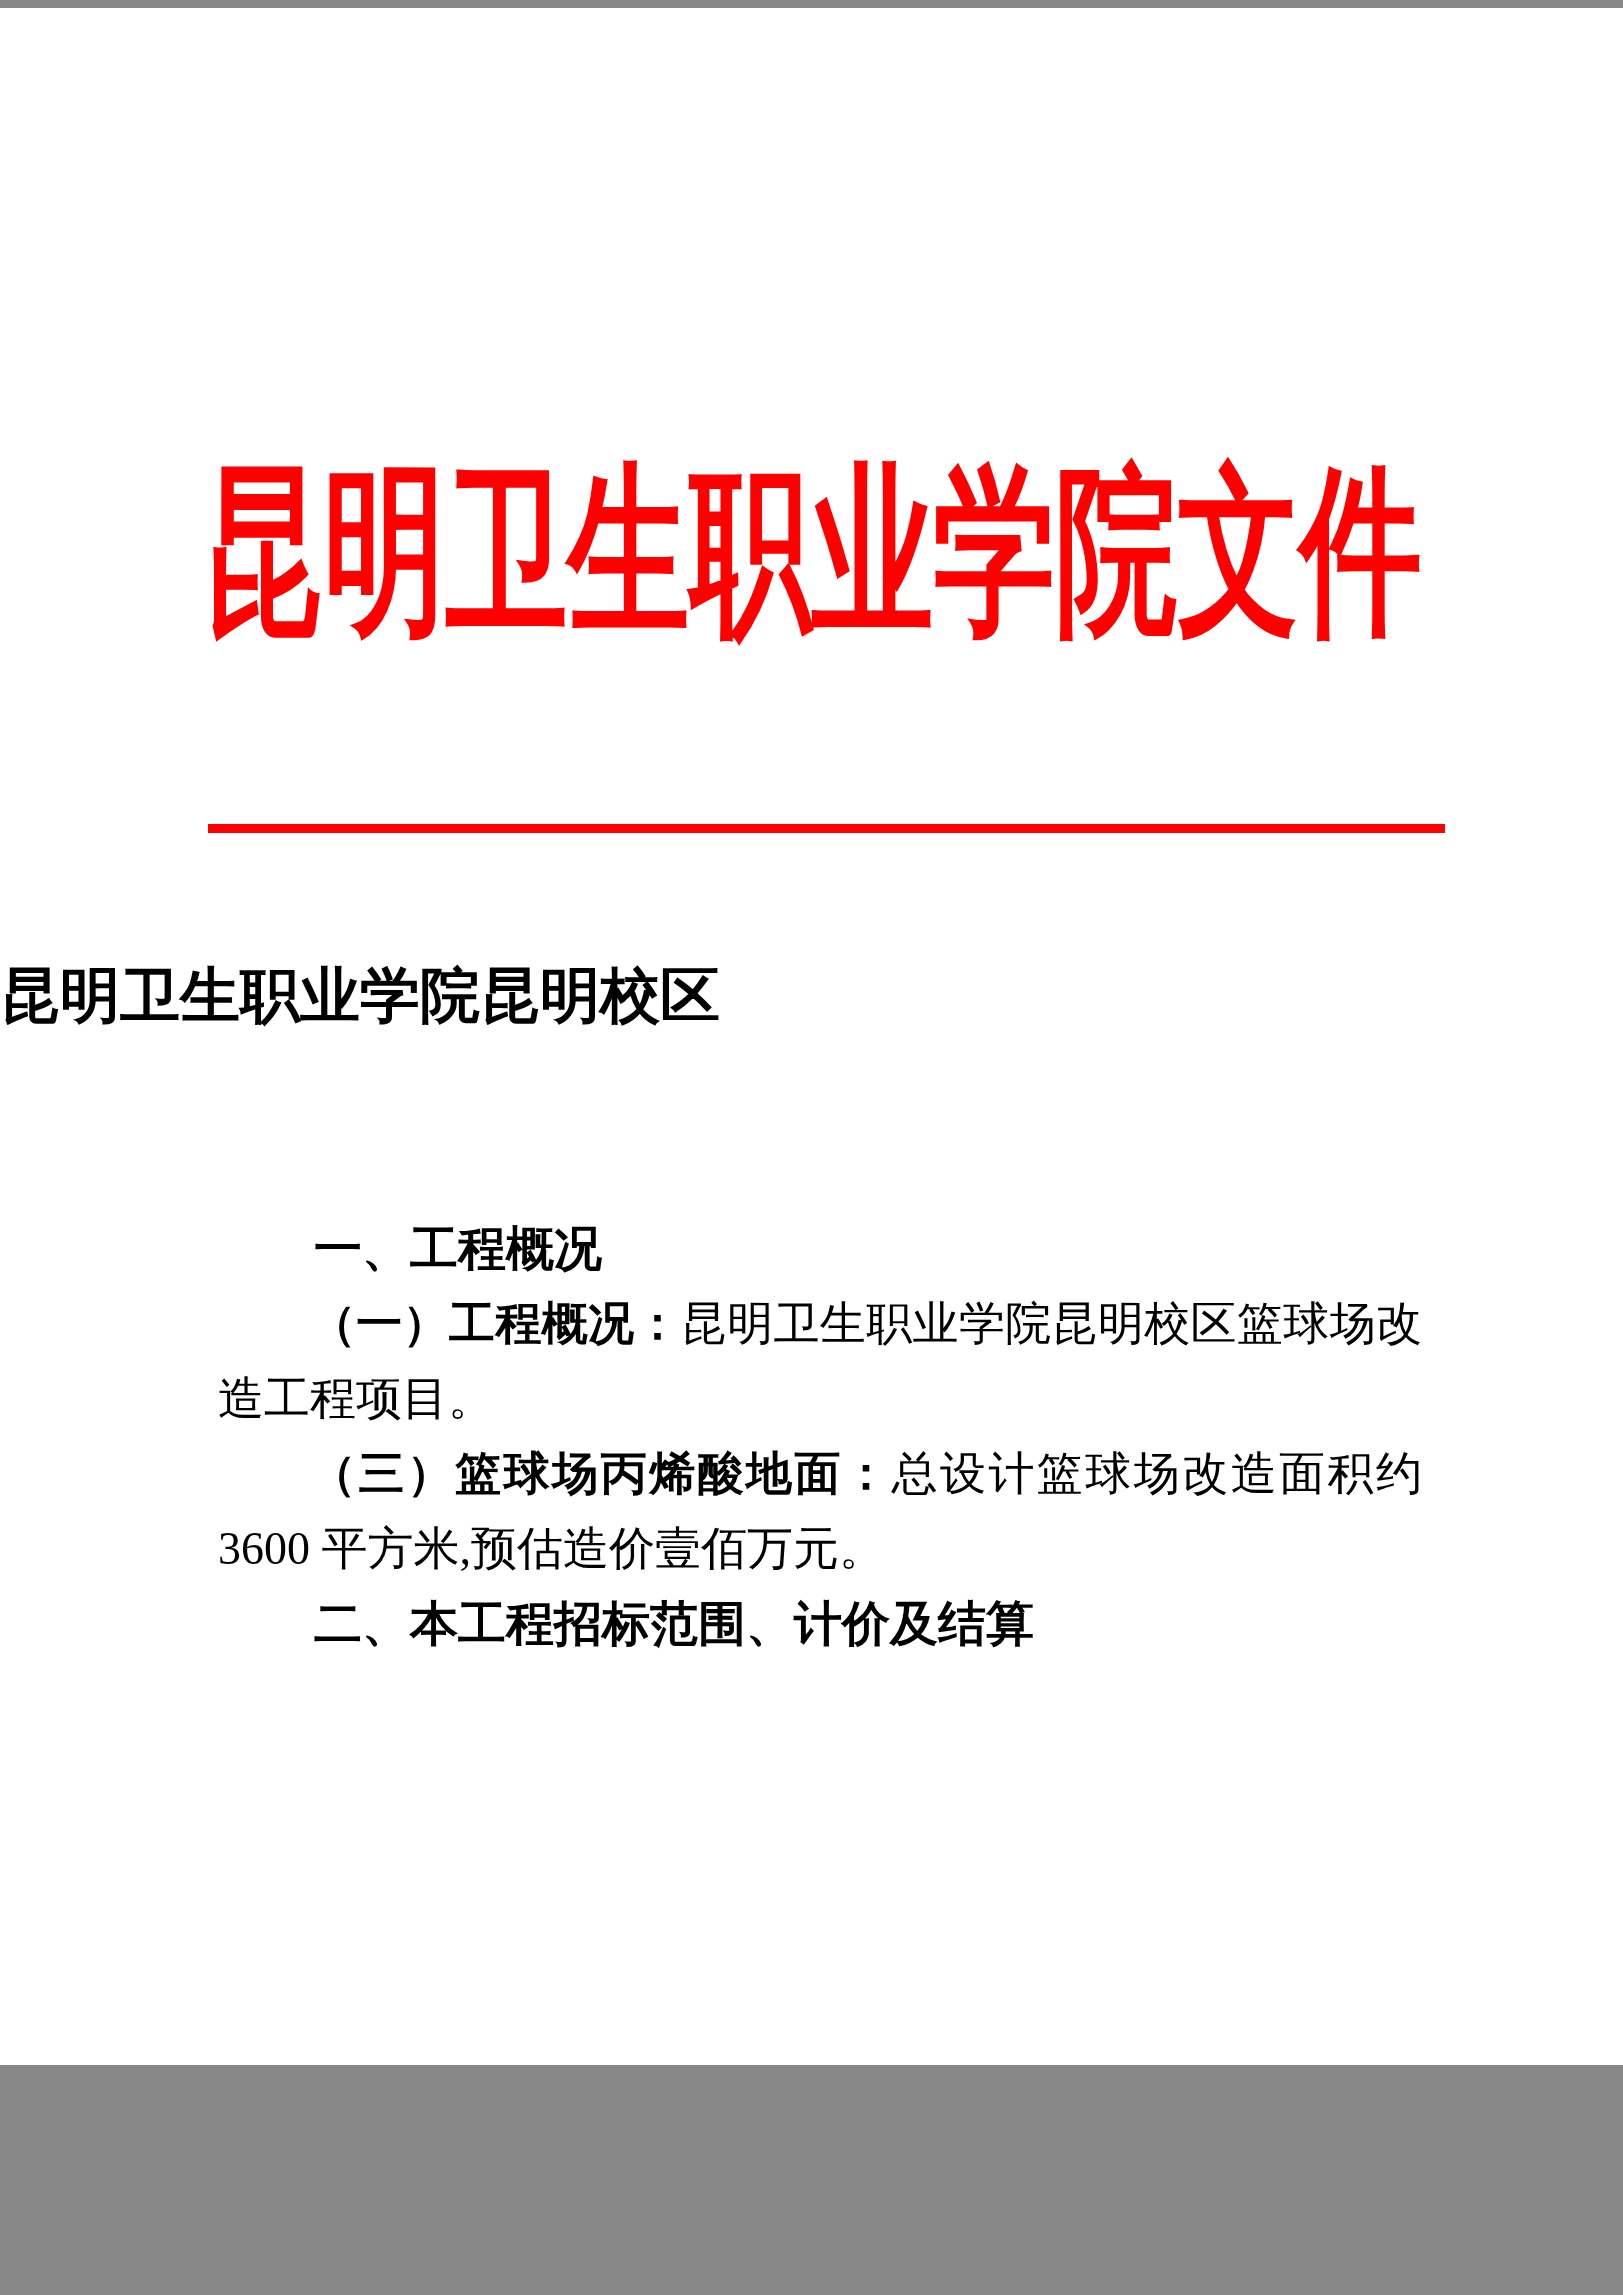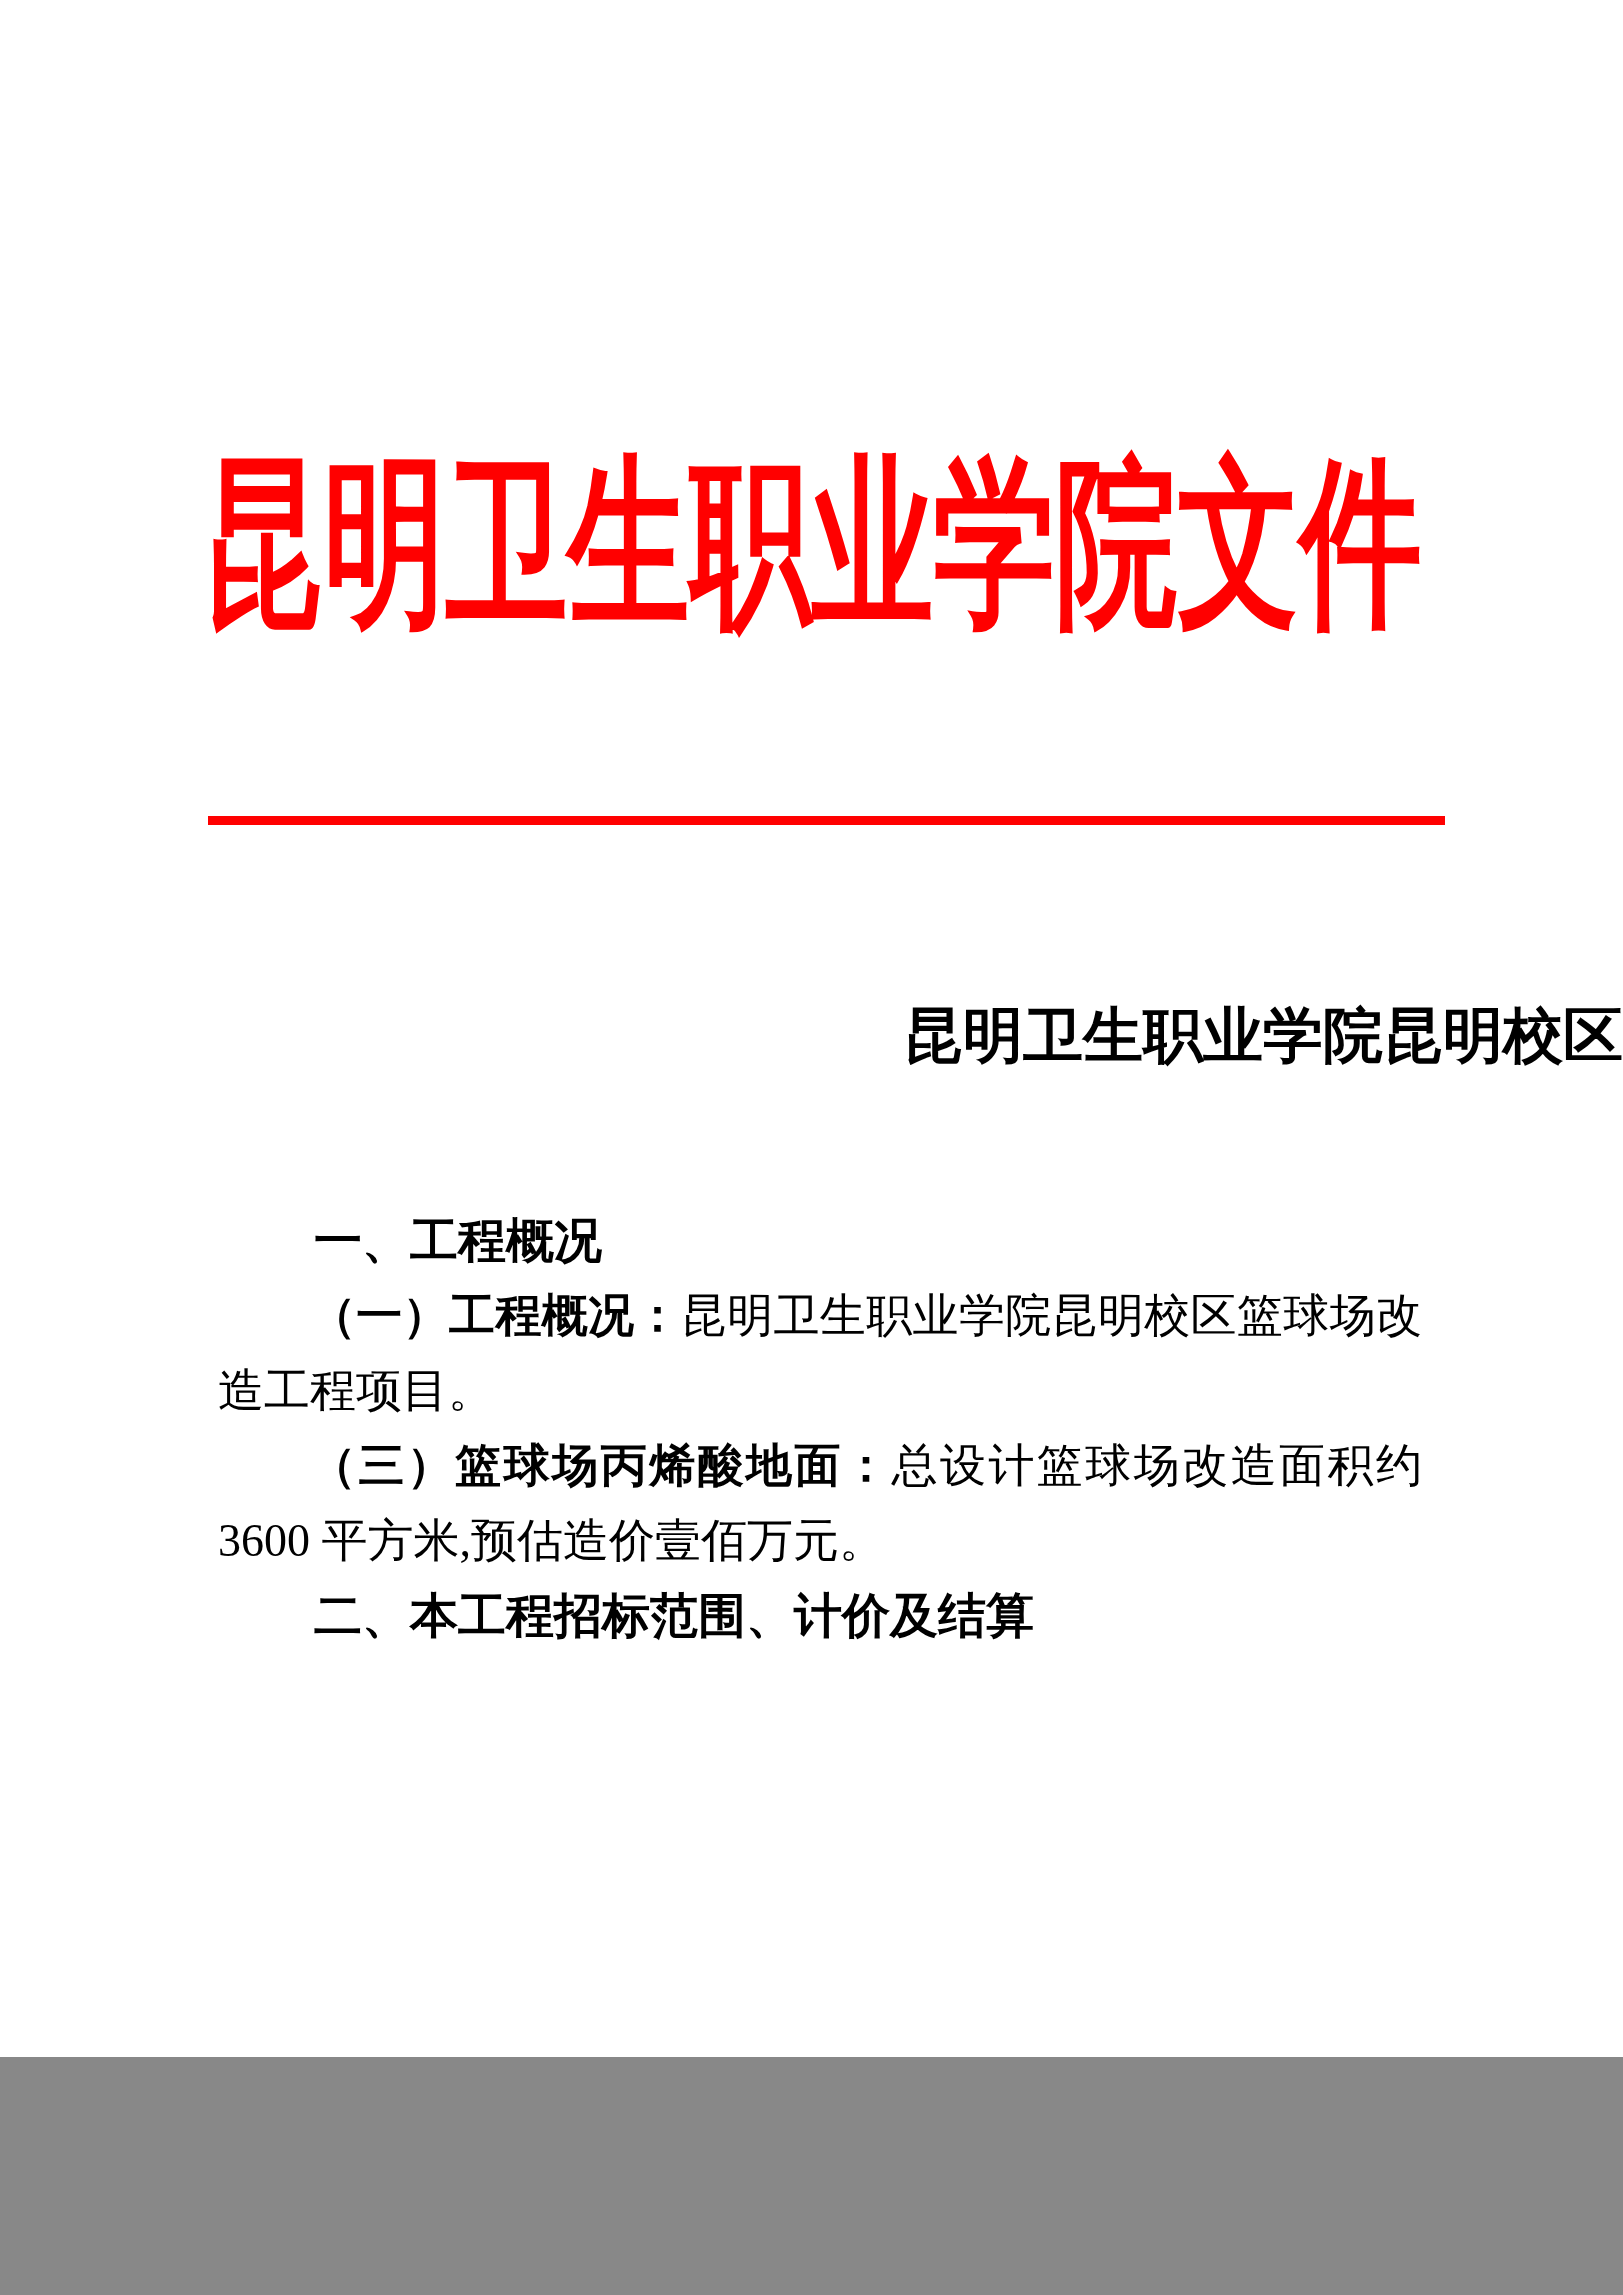--- a/index.html
+++ b/index.html
@@ -13,21 +13,21 @@
     background: #888;
     font-family: "Liberation Serif", "DejaVu Serif", serif;
     color: var(--ink);
   }
   .page {
     position: relative;
     width: 1623px;
     height: 2057px;
     background: var(--paper);
     overflow: hidden;
-    margin: 0 auto;
+    margin: 8px auto;
   }
 
   
   .letterhead {
     position: absolute;
     top: 483px;
     left: 0;
     right: 0;
     margin: 0;
     text-align: center;
@@ -48,25 +48,25 @@
     top: 816px;
     left: 208px;
     width: 1237px;
     height: 9.4px;
     background: var(--accent-red);
   }
 
   
   .doc-title {
     position: absolute;
-    top: 998px;
+    top: 950px;
     left: 0;
     right: 0;
     margin: 0;
-    text-align: right;
+    text-align: left;
     font-weight: 700;
     font-size: 60px;
     line-height: 77px;
     color: var(--ink);
     font-family: "Liberation Serif", "DejaVu Serif", serif;
   }
   .doc-title .t-line { display: block; }
 
   
   .body-col {

